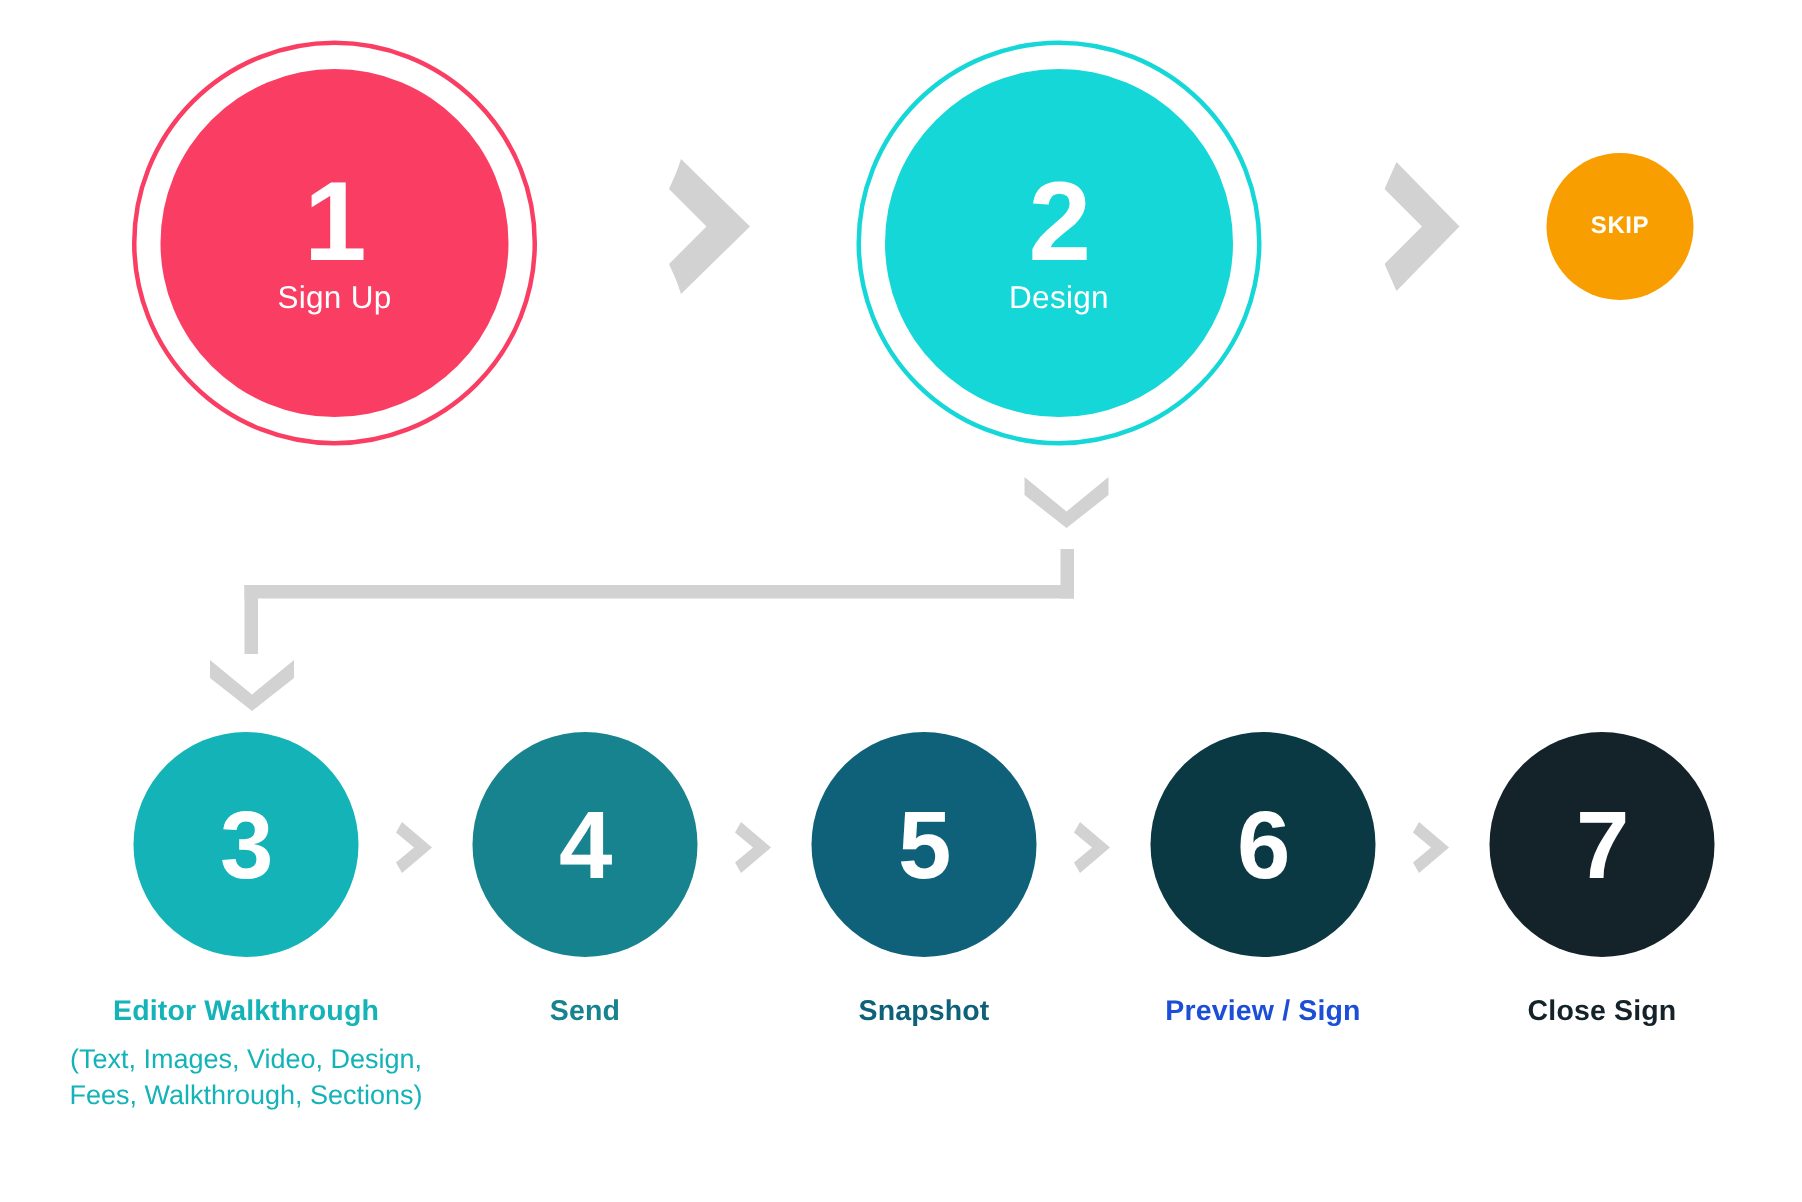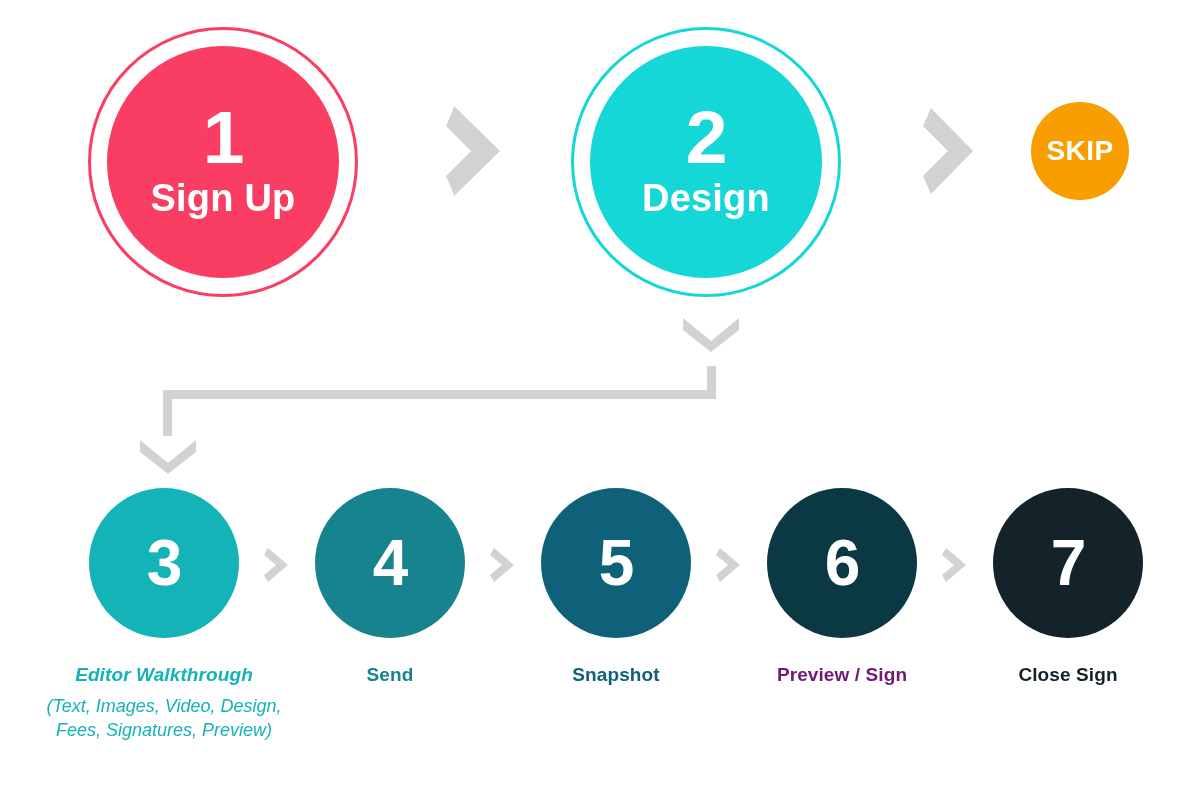--- a/index.html
+++ b/index.html
@@ -45,38 +45,38 @@
   }
   .step-top .num {
     font-size: 75px;
     font-weight: bold;
     color: #ffffff;
     line-height: 0.9;
     letter-spacing: -1px;
     margin-bottom: 6px;
   }
   .step-top .lbl {
-    font-size: 38px;
-    font-weight: bold;
+    font-size: 21px;
+    font-weight: normal;
     color: #ffffff;
     line-height: 1.1;
     letter-spacing: 0.2px;
     white-space: nowrap;
   }
 
   
   .skip-badge {
     position: absolute;
     width: 98px;
     height: 98px;
     border-radius: 50%;
     display: flex;
     align-items: center;
     justify-content: center;
-    font-size: 28px;
+    font-size: 16px;
     font-weight: bold;
     color: #ffffff;
     letter-spacing: 0.4px;
     text-align: right;
   }
 
   
   .step-bot {
     position: absolute;
     width: 150px;
@@ -212,34 +212,34 @@
   <div class="chev" style="left:942px; top:548px;">
     <svg width="26" height="34" viewBox="0 0 26 34">
       <path d="M4 0 L24 17 L4 34 L0 27 L12 17 L0 7 Z" fill="#D2D2D2"></path>
     </svg>
   </div>
 
   <div class="step-bot" id="step7" style="left: 993px; top: 488px; background: rgb(20, 34, 42);">
     <div class="num">7</div>
   </div>
 
-  <div class="bot-label" id="lbl3" style="left: 24px; top: 662px; width: 280px; color: rgb(19, 179, 184); font-style: italic;">
+  <div class="bot-label" id="lbl3" style="left: 24px; top: 662px; width: 280px; color: rgb(19, 179, 184);">
     <span class="main">Editor Walkthrough</span>
-    <span class="sub">(Text, Images, Video, Design, Fees, Signatures, Preview)</span>
+    <span class="sub">(Text, Images, Video, Design, Fees, Walkthrough, Sections)</span>
   </div>
 
   <div class="bot-label" id="lbl5" style="left: 516px; top: 662px; width: 200px; color: rgb(15, 97, 122);">
     <span class="main">Snapshot</span>
   </div>
 
   <div class="bot-label" id="lbl4" style="left: 290px; top: 662px; width: 200px; color: rgb(23, 131, 142);">
     <span class="main">Send</span>
   </div>
 
-  <div class="bot-label" id="lbl6" style="left: 742px; top: 662px; width: 200px; color: #701a75;">
+  <div class="bot-label" id="lbl6" style="left: 742px; top: 662px; width: 200px; color: #1d4ed8;">
     <span class="main">Preview / Sign</span>
   </div>
 
   <div class="bot-label" id="lbl7" style="left: 968px; top: 662px; width: 200px; color: rgb(20, 34, 42);">
     <span class="main">Close Sign</span>
   </div>
 
 </div>
 
 </body></html>

